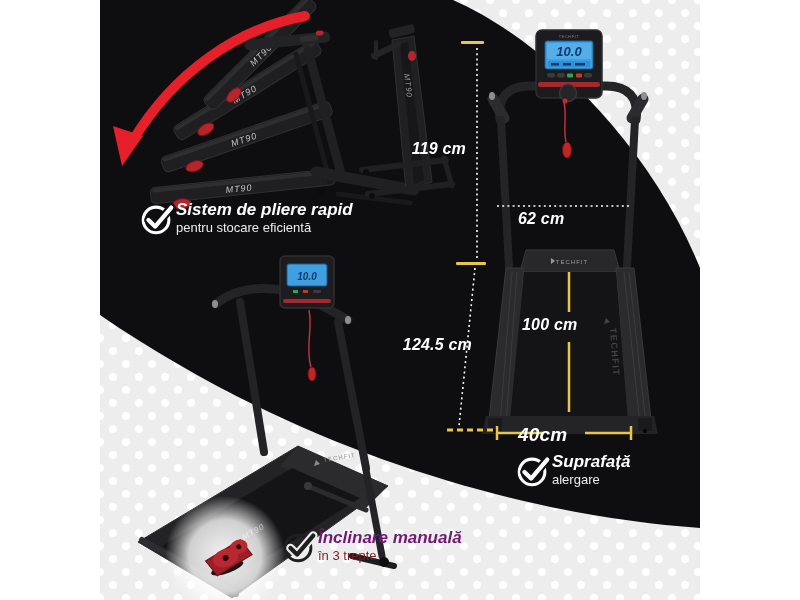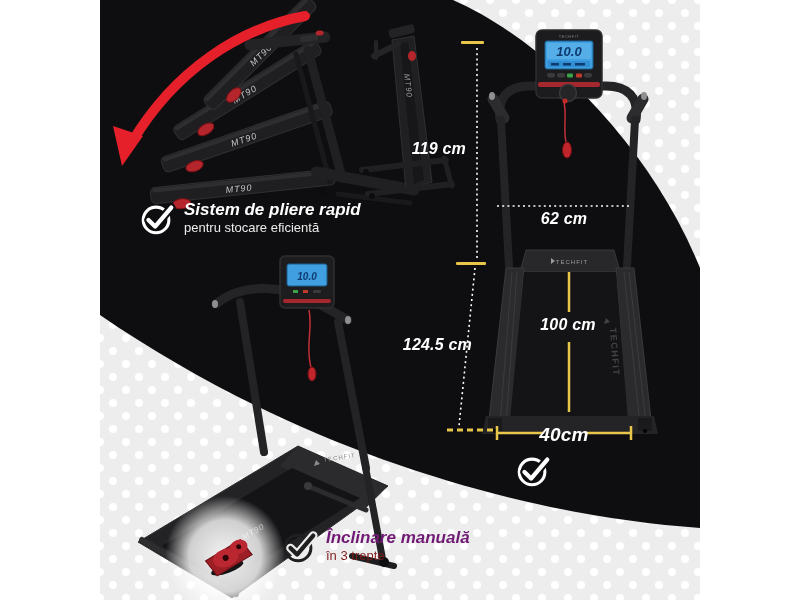--- a/index.html
+++ b/index.html
@@ -15,23 +15,23 @@
       radial-gradient(circle,#ffffff 3.5px,rgba(255,255,255,0) 4.6px);
     background-size:26px 26px;
     background-position:0 0,13px 13px;
   }
   svg.layer{position:absolute;left:0;top:0;width:800px;height:600px;}
   .overlay{position:absolute;left:0;top:0;width:800px;height:600px;pointer-events:none;}
   .dim-label{
     position:absolute;color:#ffffff;font-style:italic;font-weight:700;
     font-size:16px;letter-spacing:.2px;white-space:nowrap;
   }
-  .center{text-align:center;}
+  .center{}
   .right{text-align:right;}
-  .feature{position:absolute;display:flex;align-items:flex-start;gap:8px;}
+  .feature{position:absolute;display:flex;align-items:flex-start;}
   .feature-text{display:flex;flex-direction:column;}
   .feature-title{font-style:italic;font-weight:700;font-size:17px;color:#ffffff;line-height:1.18;white-space:nowrap;}
   .feature-sub{font-weight:400;font-size:13px;color:#ececec;line-height:1.22;white-space:nowrap;}
   .feature.dark .feature-title{color:#701a75;}
   .feature.dark .feature-sub{color:#7f1d1d;}
   .check-icon{width:38px;height:38px;flex:0 0 38px;}
   text{font-family:"Liberation Sans",sans-serif;}
 </style>
 </head>
 <body>
@@ -244,20 +244,24 @@
         <span class="feature-sub">pentru stocare eficientă</span>
       </div>
     </div>
 
     <div class="feature" style="left:514px;top:452px;">
       <svg class="check-icon" viewBox="0 0 40 40">
         <circle cx="19" cy="21" r="13.5" fill="none" stroke="#ffffff" stroke-width="3.2"></circle>
         <path d="M11,21 L18,28 L35,8" fill="none" stroke="#0e0e10" stroke-width="9" stroke-linecap="round" stroke-linejoin="round"></path>
         <path d="M11,21 L18,28 L35,8" fill="none" stroke="#ffffff" stroke-width="4.5" stroke-linecap="round" stroke-linejoin="round"></path>
       </svg>
+      <div class="feature-text">
+        <span class="feature-title">Suprafață</span>
+        <span class="feature-sub">alergare</span>
+      </div>
     </div>
 
     <div class="feature dark" style="left:280px;top:528px;">
       <svg class="check-icon" viewBox="0 0 40 40">
         <circle cx="19" cy="21" r="13.5" fill="none" stroke="#1f1f1f" stroke-width="3.2"></circle>
         <path d="M11,21 L18,28 L35,8" fill="none" stroke="#ededed" stroke-width="9" stroke-linecap="round" stroke-linejoin="round"></path>
         <path d="M11,21 L18,28 L35,8" fill="none" stroke="#1f1f1f" stroke-width="4.5" stroke-linecap="round" stroke-linejoin="round"></path>
       </svg>
       <div class="feature-text">
         <span class="feature-title">Înclinare manuală</span>

